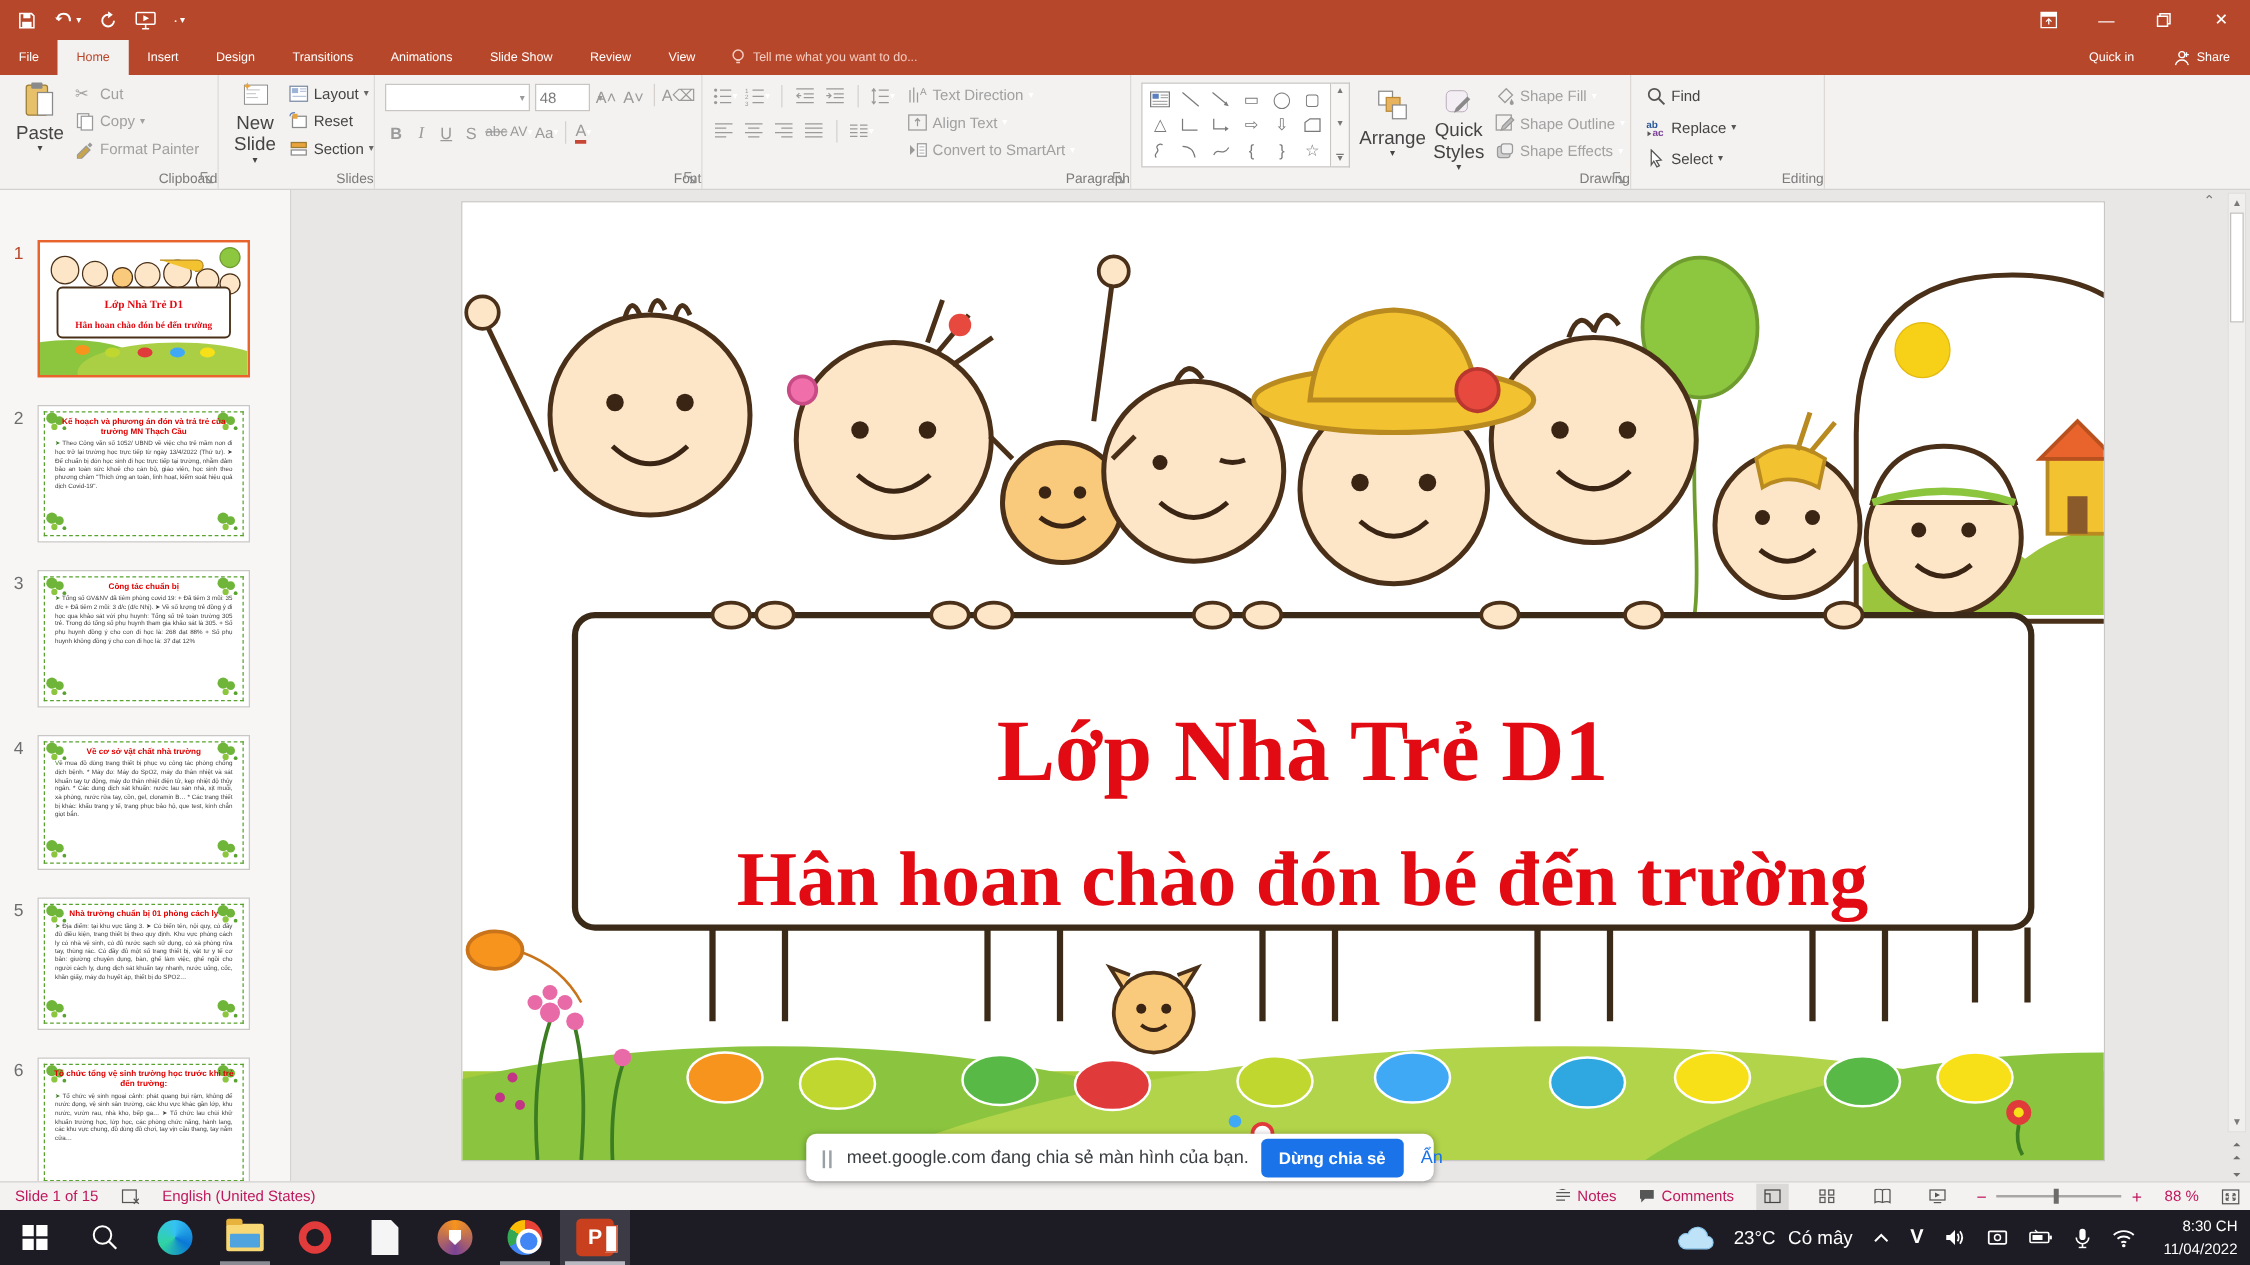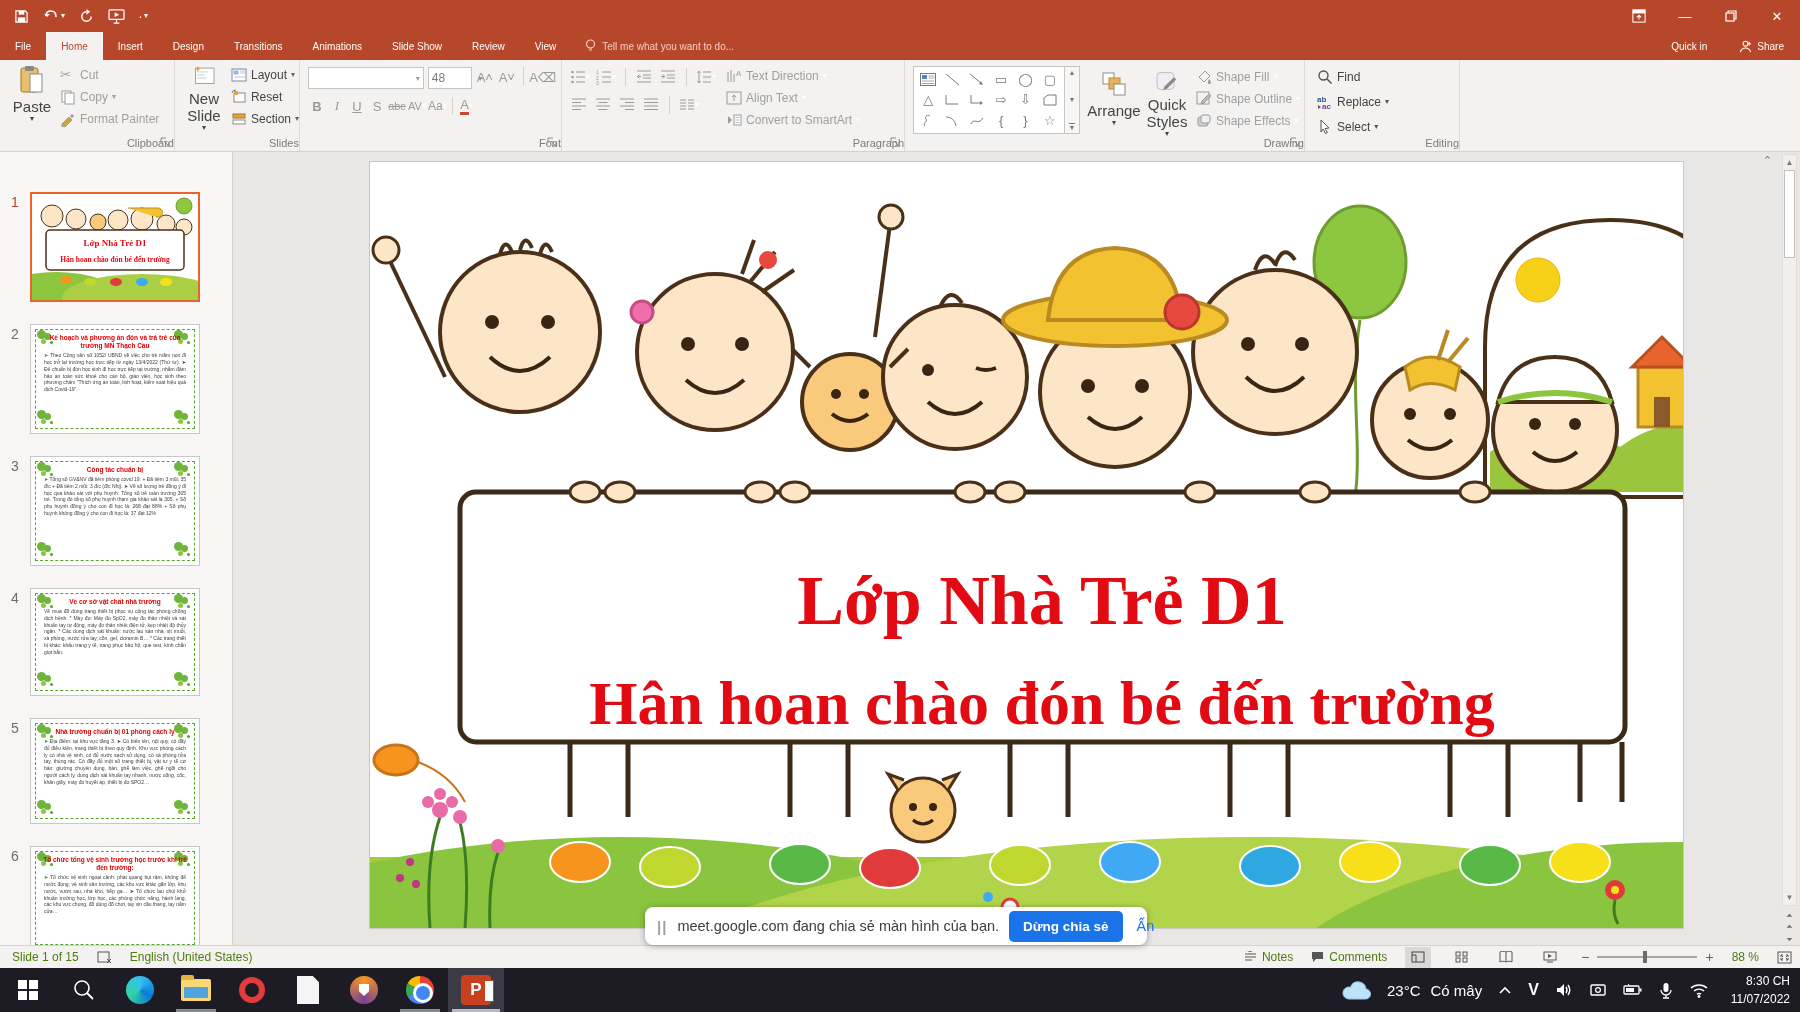--- a/index.html
+++ b/index.html
@@ -87,21 +87,21 @@
   .meetbar { position:absolute; left:645px; top:907px; width:502px; height:38px; background:#fff;
     border-radius:8px; box-shadow:0 1px 6px rgba(0,0,0,.35); display:flex; align-items:center; padding:0 12px; gap:10px; z-index:5; }
   .pauseglyph { color:#9aa0a6; font-size:15px; font-weight:bold; letter-spacing:1px; }
   .meetmsg { font-size:14.5px; color:#3c4043; white-space:nowrap; }
   .meetstop { background:#1a73e8; color:#fff; font-size:13.5px; font-weight:bold; border:none;
     border-radius:5px; padding:8px 14px; white-space:nowrap; }
   .meethide { color:#1a73e8; font-size:14.5px; padding:0 4px; }
 
   
   .statusbar { position:absolute; left:0; top:945px; width:1800px; height:23px; background:#f4f2f0;
-    border-top:1px solid #d4d1cf; display:flex; align-items:center; font-size:12px; color:#4d7c0f; }
+    border-top:1px solid #d4d1cf; display:flex; align-items:center; font-size:12px; color:#be185d; }
   .st-left { display:flex; align-items:center; gap:18px; padding-left:12px; }
   .st-right { margin-left:auto; display:flex; align-items:center; gap:18px; padding-right:8px; }
   .stbtn { display:flex; align-items:center; gap:5px; }
   .viewbtn { width:26px; height:21px; display:flex; align-items:center; justify-content:center; color:#565656; }
   .viewbtn.active { background:#dbd9d7; }
   .zoomslider { display:flex; align-items:center; gap:8px; }
   .ztrack { width:100px; height:2px; background:#a9a7a5; position:relative; }
   .zthumb { position:absolute; left:46px; top:-5px; width:4px; height:12px; background:#6d6b69; }
 
   
@@ -1006,16 +1006,16 @@
         </svg>
     </span>
     <span class="trayico">
       <svg width="20" height="15" viewBox="0 0 20 15">
           <path d="M2 5a12 12 0 0 1 16 0M5 8a8 8 0 0 1 10 0M8 11a4 4 0 0 1 4 0" fill="none" stroke="#fff" stroke-width="1.5"></path>
           <circle cx="10" cy="13.5" r="1.4" fill="#fff"></circle>
         </svg>
     </span>
     <span class="clock">
       <div>8:30 CH</div>
-      <div>11/07/2022</div>
+      <div>11/04/2022</div>
     </span>
   </div>
 </div>
 
 </body></html>

